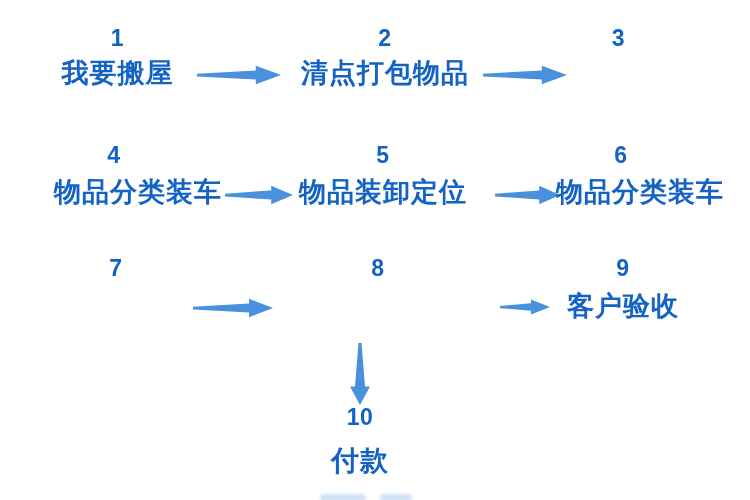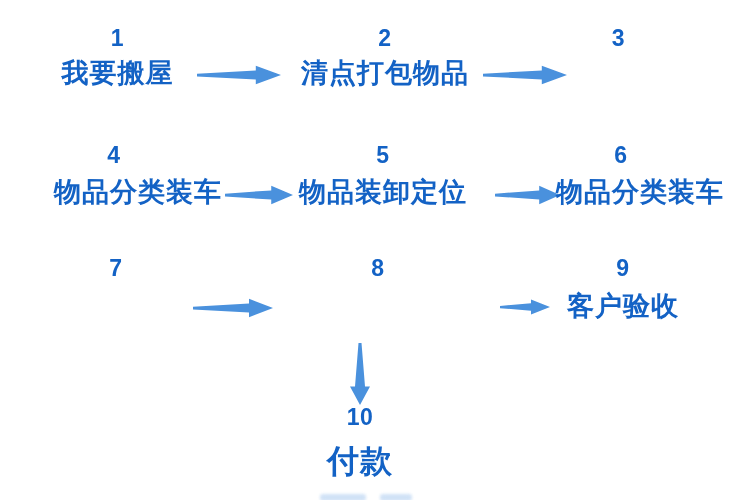--- a/index.html
+++ b/index.html
@@ -31,21 +31,21 @@
     letter-spacing: 0.5px;
   }
   .step .label {
     font-size: 27px;
     font-weight: bold;
     line-height: 32px;
     white-space: nowrap;
     letter-spacing: 1px;
   }
   .step-final .label {
-    font-size: 32px;
+    font-size: 28px;
     line-height: 38px;
   }
   .num-gap-r1 { margin-bottom: 6px; }
   .num-gap-r2 { margin-bottom: 8px; }
   .num-gap-r3 { margin-bottom: 9px; }
   .num-gap-final { margin-bottom: 12px; }
   .arrow {
     position: absolute;
     color: var(--color-arrow);
     display: block;

